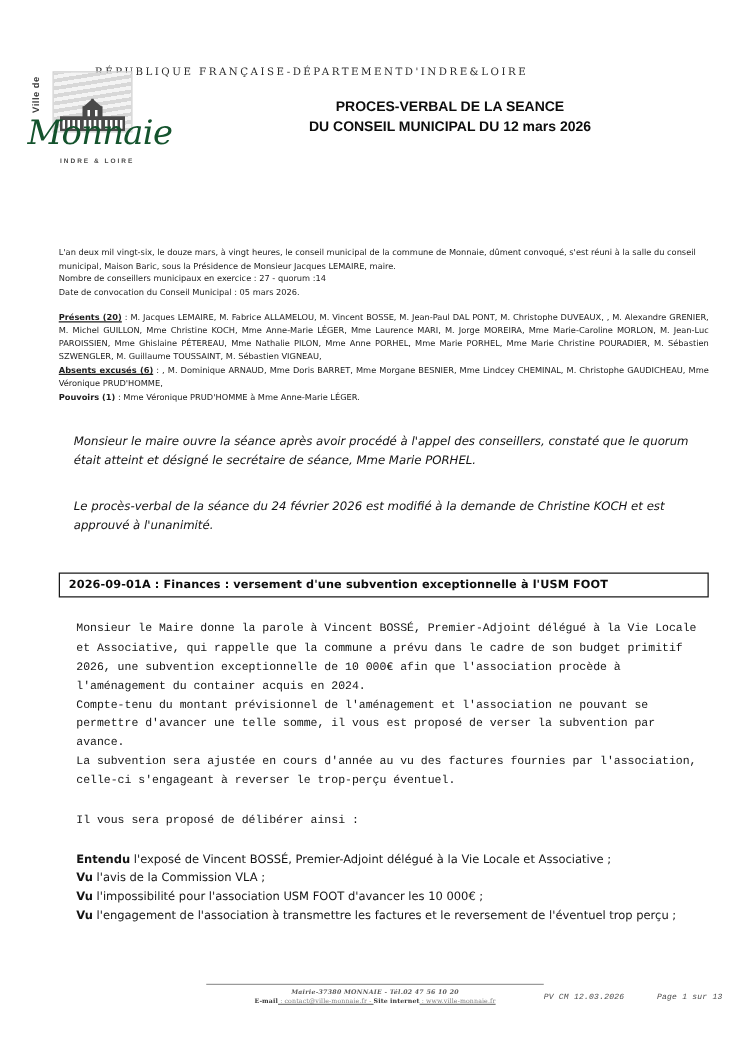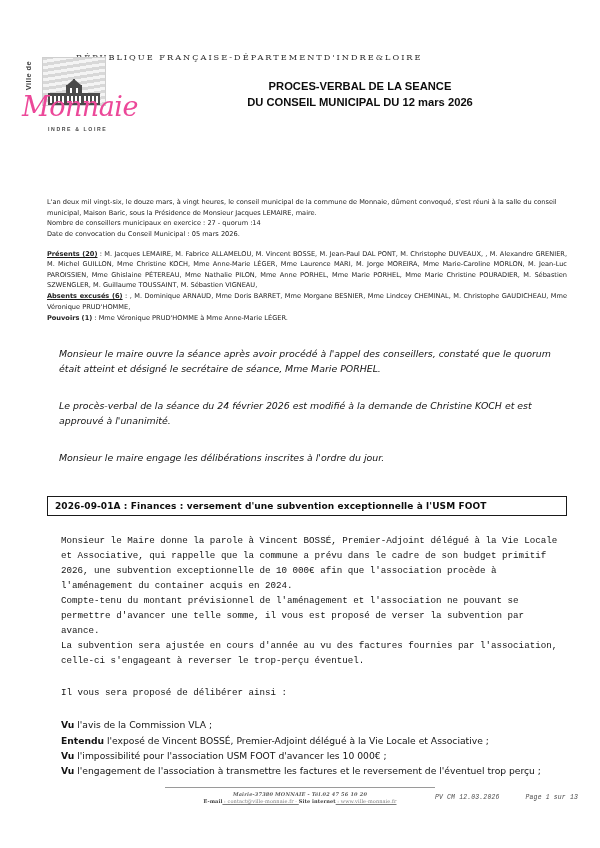--- a/index.html
+++ b/index.html
@@ -68,21 +68,21 @@
     height: 26px;
   }
   .logo-name {
     position: absolute;
     left: 0px;
     top: 38px;
     font-family: "DejaVu Serif", "Liberation Serif", serif;
     font-style: italic;
     font-size: 27px;
     letter-spacing: -0.5px;
-    color: #ec4899;
+    color: #14532d;
     line-height: 1;
     white-space: nowrap;
   }
   .logo-sub {
     position: absolute;
     left: 26px;
     top: 71px;
     font-size: 5.2px;
     letter-spacing: 1.6px;
     font-weight: bold;
@@ -302,42 +302,39 @@
     </div>
 
     <div class="para-block">
       <p class="para">Monsieur le maire ouvre la séance après avoir procédé à l'appel des conseillers, constaté que le quorum était atteint et désigné le secrétaire de séance, Mme Marie PORHEL.</p>
     </div>
 
     <div class="para-block">
       <p class="para">Le procès-verbal de la séance du 24 février 2026 est modifié à la demande de Christine KOCH et est approuvé à l'unanimité.</p>
     </div>
 
-    <div class="para-block">
-      <p class="para">Monsieur le maire engage les délibérations inscrites à l'ordre du jour.</p>
-    </div>
 
     <div class="delib-box">2026-09-01A : Finances : versement d'une subvention exceptionnelle à l'USM FOOT</div>
 
     <div class="delib-body">
       <p>Monsieur le Maire donne la parole à Vincent BOSSÉ, Premier-Adjoint délégué à la Vie Locale et Associative, qui rappelle que la commune a prévu dans le cadre de son budget primitif 2026, une subvention exceptionnelle de 10 000€ afin que l'association procède à l'aménagement du container acquis en 2024.</p>
       <p>Compte-tenu du montant prévisionnel de l'aménagement et l'association ne pouvant se permettre d'avancer une telle somme, il vous est proposé de verser la subvention par avance.</p>
       <p>La subvention sera ajustée en cours d'année au vu des factures fournies par l'association, celle-ci s'engageant à reverser le trop-perçu éventuel.</p>
       <div class="gap-md"></div>
       <p>Il vous sera proposé de délibérer ainsi :</p>
     </div>
 
     <div class="gap-md"></div>
 
     <div class="vu-list">
       <p>
+        <span class="vu-key">Entendu</span><span> l'exposé de Vincent BOSSÉ, Premier-Adjoint délégué à la Vie Locale et Associative ;</span>
+      </p>
+      <p>
         <span class="vu-key">Vu</span><span> l'avis de la Commission VLA ;</span>
-      </p>
-      <p>
-        <span class="vu-key">Entendu</span><span> l'exposé de Vincent BOSSÉ, Premier-Adjoint délégué à la Vie Locale et Associative ;</span>
       </p>
       <p>
         <span class="vu-key">Vu</span><span> l'impossibilité pour l'association USM FOOT d'avancer les 10 000€ ;</span>
       </p>
       <p>
         <span class="vu-key">Vu</span><span> l'engagement de l'association à transmettre les factures et le reversement de l'éventuel trop perçu ;</span>
       </p>
     </div>
 
   </div>

